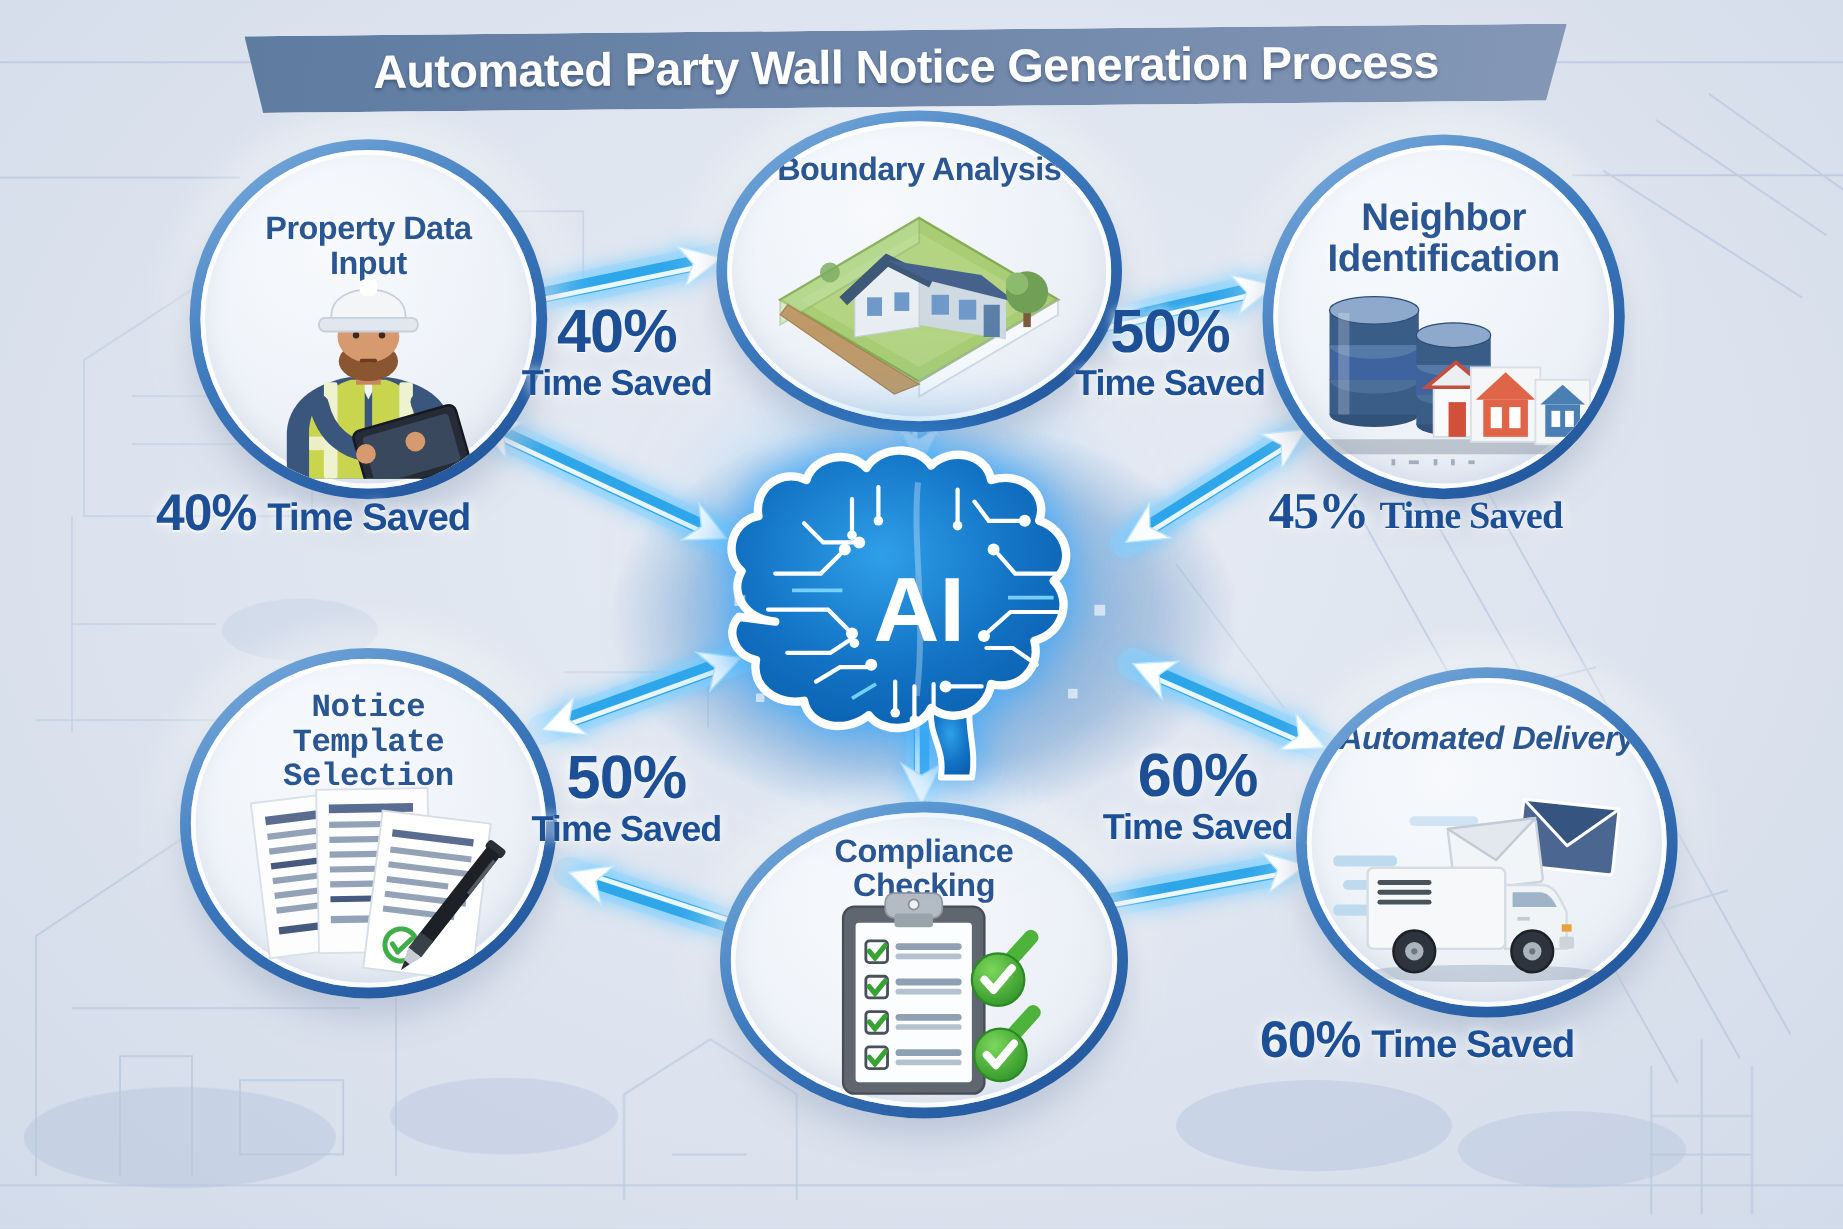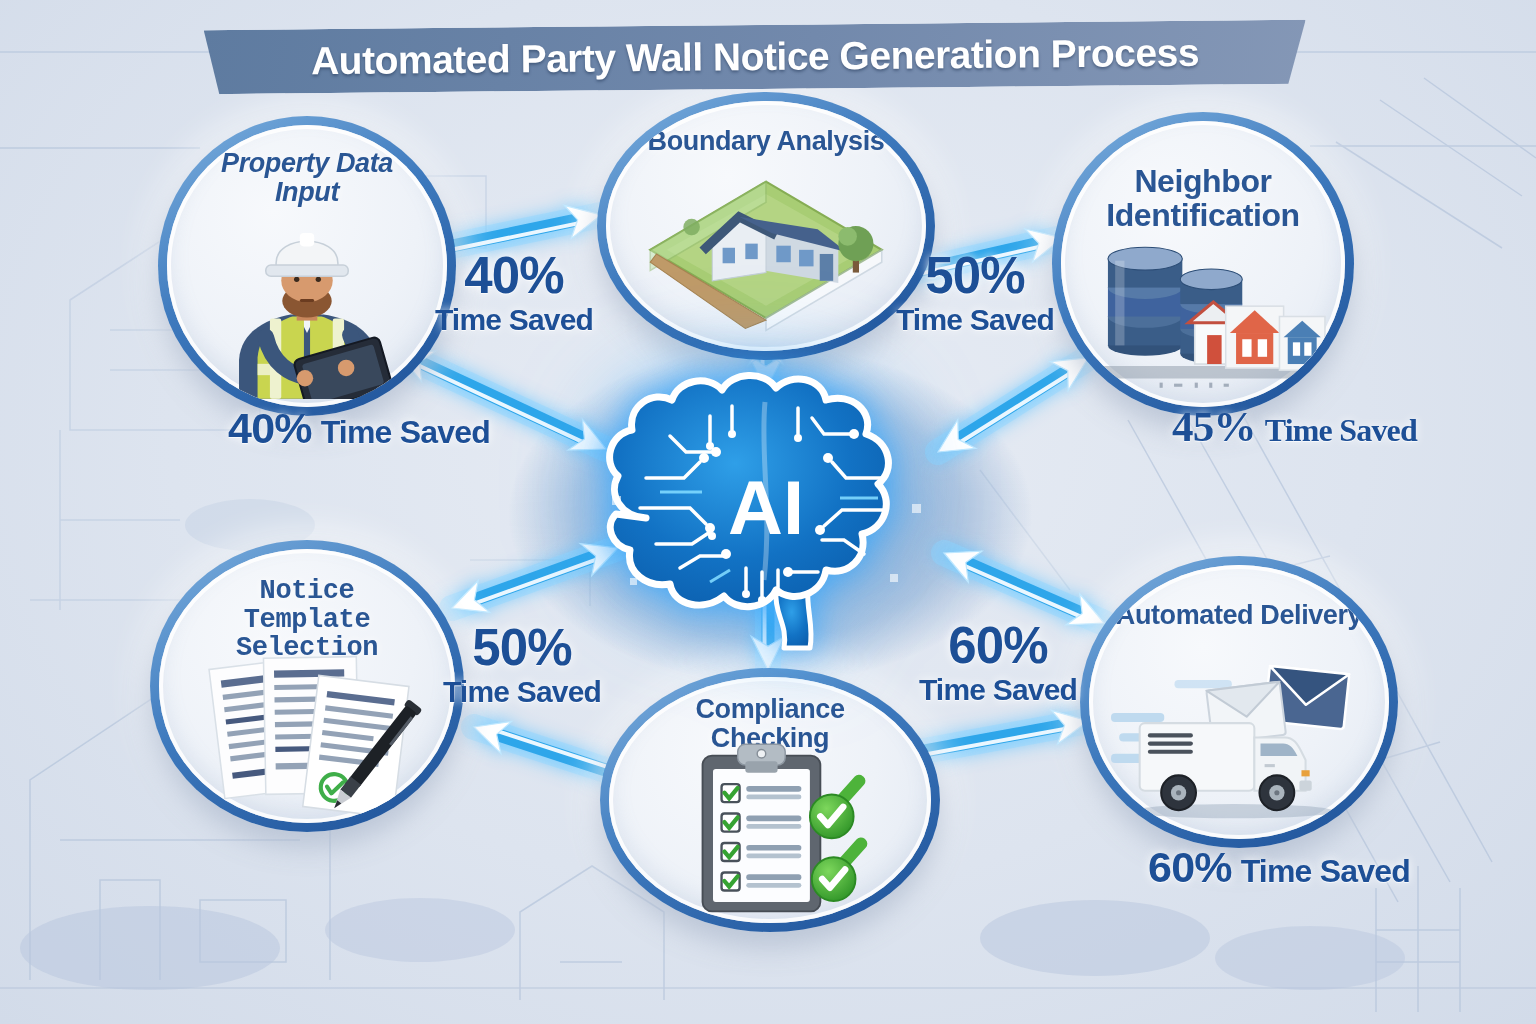--- a/index.html
+++ b/index.html
@@ -33,21 +33,21 @@
   .node-title{
     position:absolute;left:0;right:0;text-align:center;
     font-weight:bold;font-size:27px;line-height:1.06;color:#2a5694;
     letter-spacing:-.4px;text-shadow:0 0 8px rgba(255,255,255,.9);
     padding:0 26px;
   }
   .node-icon{position:absolute;left:50%;transform:translateX(-50%);}
 
   
   .saved-line{
-    position:absolute;z-index:6;width:360px;text-align:right;color:#1d4f96;
+    position:absolute;z-index:6;width:360px;text-align:left;color:#1d4f96;
     text-shadow:0 0 10px rgba(255,255,255,.95), 0 1px 0 rgba(255,255,255,.7);
     white-space:nowrap;letter-spacing:-.8px;
   }
   .saved-line .pct{font-size:43px;font-weight:bold;margin-right:9px;}
   .saved-line .txt{font-size:32px;font-weight:bold;}
   .flow-label{
     position:absolute;z-index:6;width:220px;text-align:center;color:#1d4f96;
     text-shadow:0 0 10px rgba(255,255,255,.95), 0 1px 0 rgba(255,255,255,.7);
     line-height:1.0;letter-spacing:-.8px;
   }
@@ -173,21 +173,21 @@
       <g class="arrow-g">
         <line x1="810" y1="772" x2="1088" y2="721" stroke="#8fd6ff" stroke-width="26" stroke-linecap="round" opacity="0.45"></line>
         <line x1="810" y1="772" x2="1063.9218237221235" y2="725.4172193891069" stroke="#2ea6ea" stroke-width="13" stroke-linecap="round"></line>
         <line x1="810.6315468897824" y1="775.4425497129317" x2="1064.5533706119058" y2="728.8597691020386" stroke="#eaf7ff" stroke-width="4" stroke-linecap="round"></line>
         <polygon points="1088.0,721.0 1057.6,743.9 1064.6,725.3 1051.5,710.4" fill="#ffffff" stroke="#bfe8ff" stroke-width="1.2"></polygon>
       </g>
     </svg>
 
   <div class="node" style="left:158px;top:116px;width:298px;height:300px;">
     <div class="node-inner">
-      <div class="node-title" style="top:24px;font-style:italic;">Property Data Input</div>
+      <div class="node-title" style="top:51px;">Property Data Input</div>
       <svg class="node-icon" style="top:78px;" width="206" height="196" viewBox="0 0 200 190">
         <path d="M34,190 L34,152 C36,124 62,112 84,108 L116,108 C142,112 166,124 168,152 L168,190 Z" fill="#3b567c"></path>
         <polygon points="92,110 108,110 100,126" fill="#f2f5f8"></polygon>
         <path d="M52,190 L52,150 C54,126 72,114 86,110 L97,110 L97,190 Z" fill="#c9d54f"></path>
         <path d="M148,190 L148,150 C146,126 128,114 114,110 L103,110 L103,190 Z" fill="#c9d54f"></path>
         <rect x="64" y="112" width="11" height="78" rx="2" fill="#eef2cf"></rect>
         <rect x="125" y="112" width="11" height="78" rx="2" fill="#eef2cf"></rect>
         <rect x="52" y="156" width="96" height="11" fill="#eef2cf" opacity="0.9"></rect>
         <rect x="90" y="96" width="20" height="18" fill="#c8875c"></rect>
         <ellipse cx="100" cy="95" rx="24" ry="16" fill="#8a5632"></ellipse>
@@ -383,21 +383,21 @@
         <path d="M158,92 l8,9 l16,-19" stroke="#ffffff" stroke-width="7" fill="none" stroke-linecap="round" stroke-linejoin="round"></path>
         <rect x="184" y="110" width="13" height="42" rx="6" fill="#4db33a" transform="rotate(42 190 132)"></rect>
         <circle cx="172" cy="158" r="23" fill="url(#gradGreen)" stroke="#2c8a24" stroke-width="2"></circle>
         <path d="M160,158 l8,9 l16,-19" stroke="#ffffff" stroke-width="7" fill="none" stroke-linecap="round" stroke-linejoin="round"></path>
       </svg>
     </div>
   </div>
 
   <div class="node" style="left:1080px;top:556px;width:318px;height:292px;">
     <div class="node-inner">
-      <div class="node-title" style="top:36px;">Automated Delivery</div>
+      <div class="node-title" style="top:36px;font-style:italic;">Automated Delivery</div>
       <svg class="node-icon" style="top:84px;" width="256" height="180" viewBox="0 0 250 175">
         <g fill="#bcd9ef" opacity="0.95">
           <rect x="0" y="62" width="52" height="9" rx="4"></rect>
           <rect x="8" y="82" width="40" height="8" rx="4"></rect>
           <rect x="0" y="102" width="48" height="9" rx="4"></rect>
           <rect x="62" y="30" width="56" height="8" rx="4" opacity="0.7"></rect>
         </g>
         <g transform="rotate(6 190 48)">
           <rect x="152" y="20" width="78" height="54" rx="3" fill="#4a6691" stroke="#ffffff" stroke-width="2.5"></rect>
           <polygon points="152,20 191,54 230,20" fill="#35547f" stroke="#ffffff" stroke-width="2.5" stroke-linejoin="round"></polygon>

